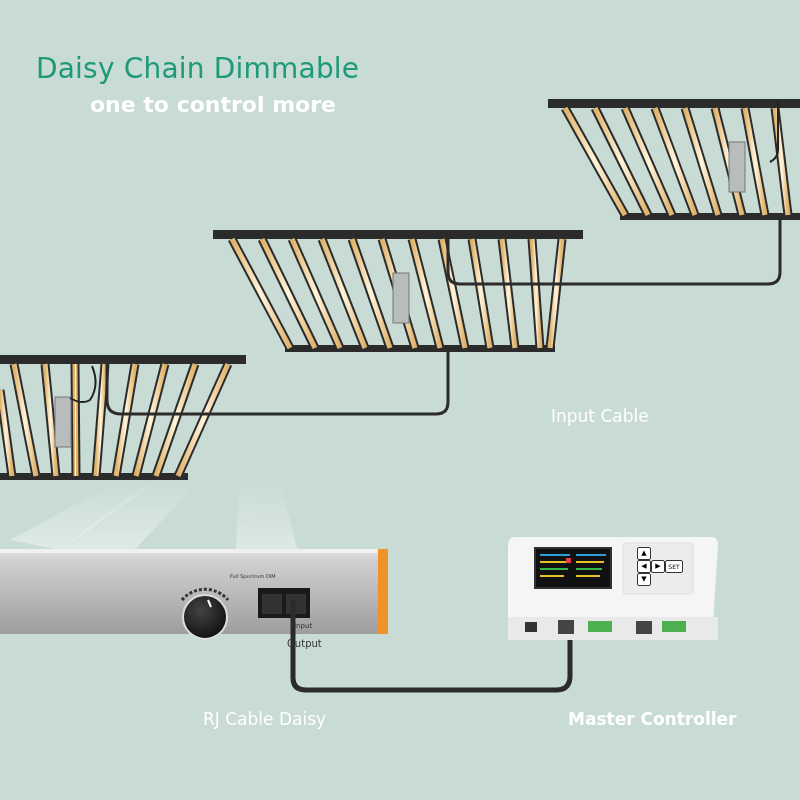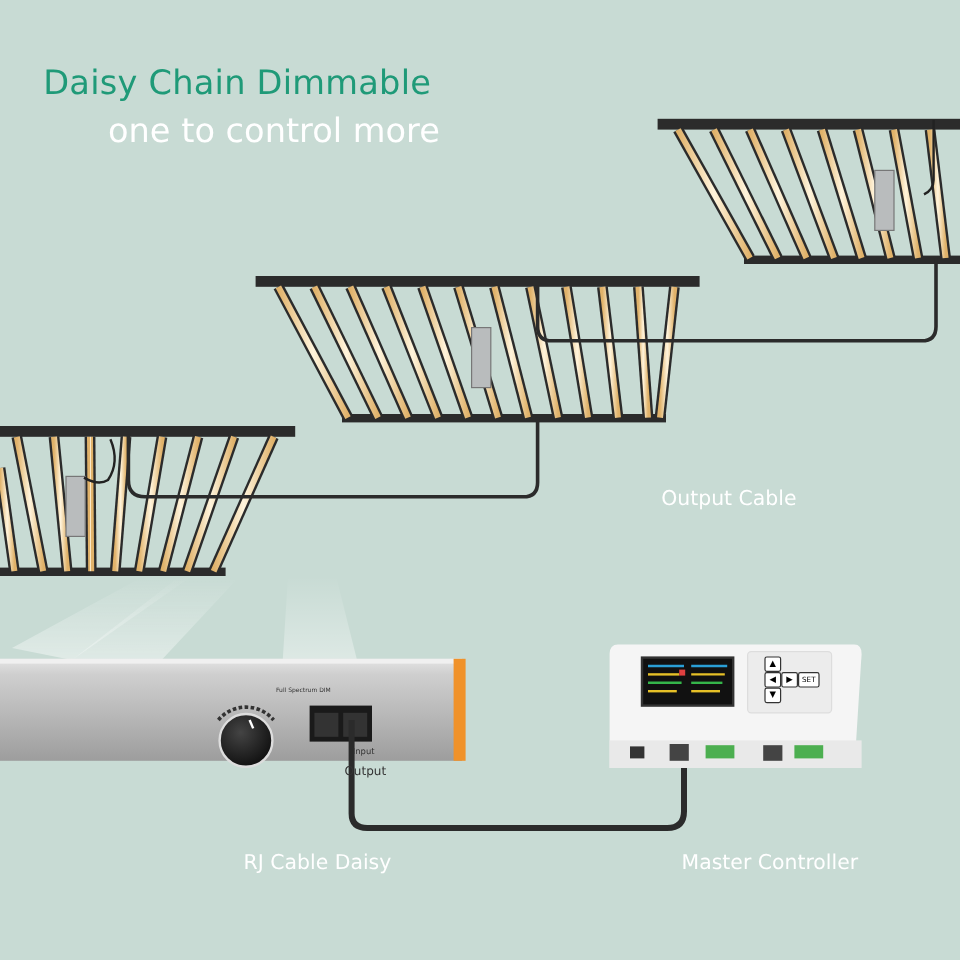--- a/index.html
+++ b/index.html
@@ -1,19 +1,19 @@
 <!DOCTYPE html>
 <html><head>
 <meta charset="utf-8">
 <style>
   html,body{margin:0;padding:0;}
   body{width:800px;height:800px;overflow:hidden;background:#c8dbd4;font-family:"DejaVu Sans",sans-serif;position:relative;}
   .stage{position:absolute;left:0;top:0;width:800px;height:745px;}
   .title{position:absolute;left:36px;top:52px;font-size:28px;color:#1f9a78;letter-spacing:0.2px;}
-  .subtitle{position:absolute;left:90px;top:92px;font-size:28px;color:#ffffff;}
+  .subtitle{position:absolute;left:90px;top:92px;font-size:22px;color:#ffffff;font-weight:bold;}
   .label{position:absolute;color:#ffffff;font-size:17px;}
   svg{position:absolute;left:0;top:0;}
 </style>
 </head>
 <body>
 
 <div class="stage">
 
   <div class="title">Daisy Chain Dimmable</div>
   <div class="subtitle">one to control more</div>
@@ -188,16 +188,16 @@
   <div style="position:absolute;left:230px;top:573px;font-size:5px;color:#333;">Full Spectrum DIM</div>
   <div style="position:absolute;left:262px;top:622px;font-size:7px;color:#333;padding-left:32px;">Input</div>
   <div style="position:absolute;left:287px;top:622px;font-size:10px;color:#333;margin-top:16px;">Output</div>
 
   <div style="position:absolute;left:637px;top:547px;width:12px;height:11px;font-size:7px;background:#fff;border:1px solid #333;border-radius:2px;text-align:center;line-height:11px;">▲</div>
   <div style="position:absolute;left:637px;top:560px;width:12px;height:11px;font-size:7px;background:#fff;border:1px solid #333;border-radius:2px;text-align:center;line-height:11px;">◀</div>
   <div style="position:absolute;left:651px;top:560px;width:12px;height:11px;font-size:7px;background:#fff;border:1px solid #333;border-radius:2px;text-align:center;line-height:11px;">▶</div>
   <div style="position:absolute;left:637px;top:573px;width:12px;height:11px;font-size:7px;background:#fff;border:1px solid #333;border-radius:2px;text-align:center;line-height:11px;">▼</div>
   <div style="position:absolute;left:665px;top:560px;width:16px;height:11px;font-size:6px;background:#fff;border:1px solid #333;border-radius:2px;text-align:center;line-height:11px;">SET</div>
 
-  <div class="label" style="left:551px;top:406px;">Output Cable</div>
+  <div class="label" style="left:551px;top:406px;">Input Cable</div>
   <div class="label" style="left:203px;top:709px;">RJ Cable Daisy</div>
-  <div class="label" style="left:568px;top:709px;">Master Controller</div>
+  <div class="label" style="left:568px;top:709px;font-weight:bold;">Master Controller</div>
 </div>
 
 </body></html>

